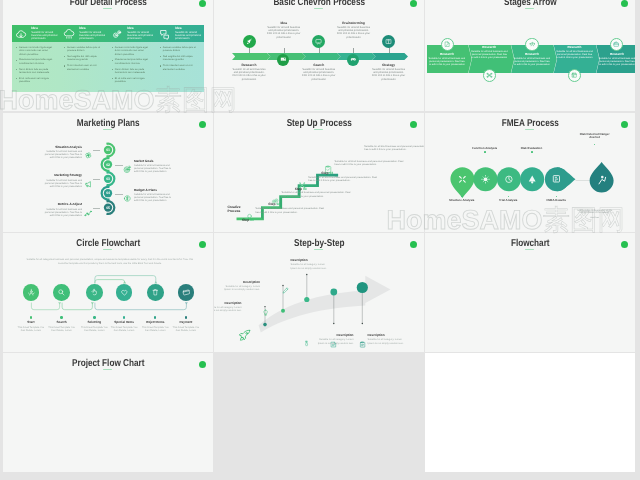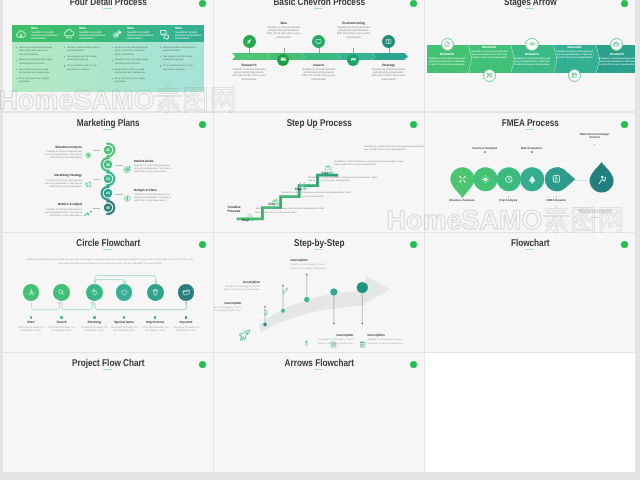--- a/index.html
+++ b/index.html
@@ -749,24 +749,19 @@
     <div class="title-rule"></div>
     <div class="badge"></div>
   </div>
 
   <div class="slide" style="left:424.5px;top:233px;">
     <div class="slide-title">Flowchart</div>
     <div class="title-rule"></div>
     <div class="badge"></div>
   </div>
 
-  <div class="slide" style="left:213.5px;top:353px;">
-    <div class="slide-title">Arrows Flowchart</div>
-    <div class="title-rule"></div>
-    <div class="badge"></div>
-  </div>
 
   <div class="slide blank" style="left:424.5px;top:353px;"></div>
 
   <div class="wm" style="left:-1.5px;top:84.5px;"><span>HomeSAMO</span><span class="cjk">素图网</span></div>
   <div class="wm" style="left:386.5px;top:204.8px;"><span>HomeSAMO</span><span class="cjk">素图网</span></div>
 
 </div>
 
 </body></html>

